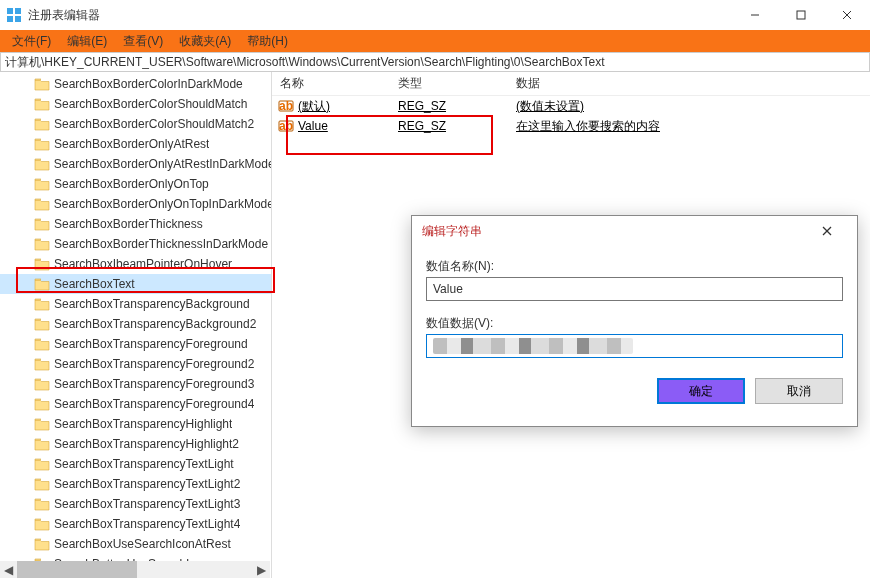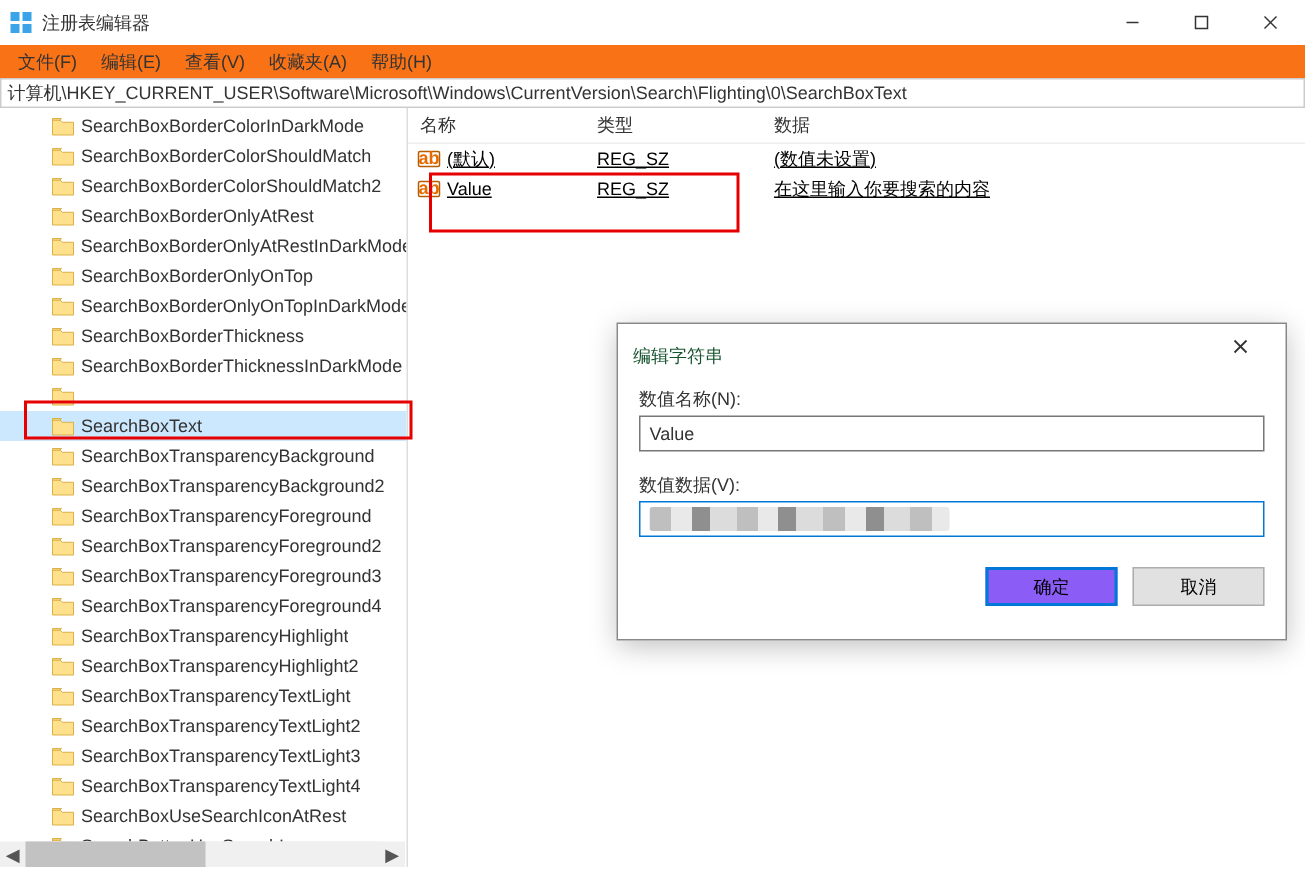--- a/index.html
+++ b/index.html
@@ -43,21 +43,21 @@
   .hscroll { position: absolute; left: 0; bottom: 0; height: 17px; width: 270px; background: #f0f0f0; display: flex; align-items: center; }
   .hscroll .arrow { width: 17px; height: 17px; display: flex; align-items: center; justify-content: center; color: #555; }
   .hscroll .track { flex: 1; background: #f0f0f0; position: relative; height: 17px; }
   .hscroll .thumb { position: absolute; left: 0; top: 0; height: 17px; width: 120px; background: #c2c2c2; }
 
   
   .redbox { position: absolute; border: 2px solid #e60000; pointer-events: none; }
 
   
   .dialog { position: absolute; left: 411px; top: 215px; width: 447px; height: 212px; background: #fff; border: 1px solid #888; box-shadow: 0 4px 18px rgba(0,0,0,.25); }
-  .dlg-title { height: 30px; display: flex; align-items: flex-end; padding: 0 10px; font-size: 12px; color: #14532d; gap: 12px; }
+  .dlg-title { height: 30px; display: flex; align-items: center; padding: 0 10px; font-size: 12px; color: #b91c1c; gap: 12px; }
   .dlg-close { margin-left: auto; width: 40px; height: 30px; display: flex; align-items: center; justify-content: center; }
   .dlg-body { padding: 4px 14px 10px 14px; }
   .dlg-label { color: #333; margin-top: 8px; margin-bottom: 2px; }
   .dlg-input { width: 100%; height: 24px; border: 1px solid #777; padding: 0 6px; background: #fff; color: #333; }
   .dlg-input.focus { border: 1px solid #0078d7; }
   .redacted { display: inline-block; width: 200px; height: 16px; margin: 2px 0;
     background: repeating-linear-gradient(90deg,#bfbfbf 0 14px,#e9e9e9 14px 28px,#8f8f8f 28px 40px,#dcdcdc 40px 58px);
     border-radius: 2px; }
   .dlg-buttons { display: flex; justify-content: flex-end; gap: 10px; padding: 10px 14px; }
   .dlg-btn { width: 88px; height: 26px; border: 1px solid #adadad; background: #e1e1e1; text-align: center; line-height: 24px; cursor: pointer; }
@@ -202,20 +202,21 @@
           <span class="tree-label">SearchBoxBorderThicknessInDarkMode</span>
         </div>
         <div class="tree-row">
           <span class="chev">▸</span>
           <span class="folder-icon">
             <svg width="16" height="14" viewBox="0 0 16 14">
               <path d="M1 3 L6 3 L7.5 4.5 L15 4.5 L15 13 L1 13 Z" fill="#ffe08c" stroke="#d8a93a" stroke-width="0.6"></path>
               <path d="M1 3 L6 3 L7 2 L1 2 Z" fill="#ffe9a8" stroke="#d8a93a" stroke-width="0.6"></path>
             </svg>
           </span>
+          <span class="tree-label">SearchBoxIbeamPointerOnHover</span>
         </div>
         <div class="tree-row selected">
           <span class="chev">▸</span>
           <span class="folder-icon">
             <svg width="16" height="14" viewBox="0 0 16 14">
               <path d="M1 3 L6 3 L7.5 4.5 L15 4.5 L15 13 L1 13 Z" fill="#ffe08c" stroke="#d8a93a" stroke-width="0.6"></path>
               <path d="M1 3 L6 3 L7 2 L1 2 Z" fill="#ffe9a8" stroke="#d8a93a" stroke-width="0.6"></path>
             </svg>
           </span>
           <span class="tree-label">SearchBoxText</span>

